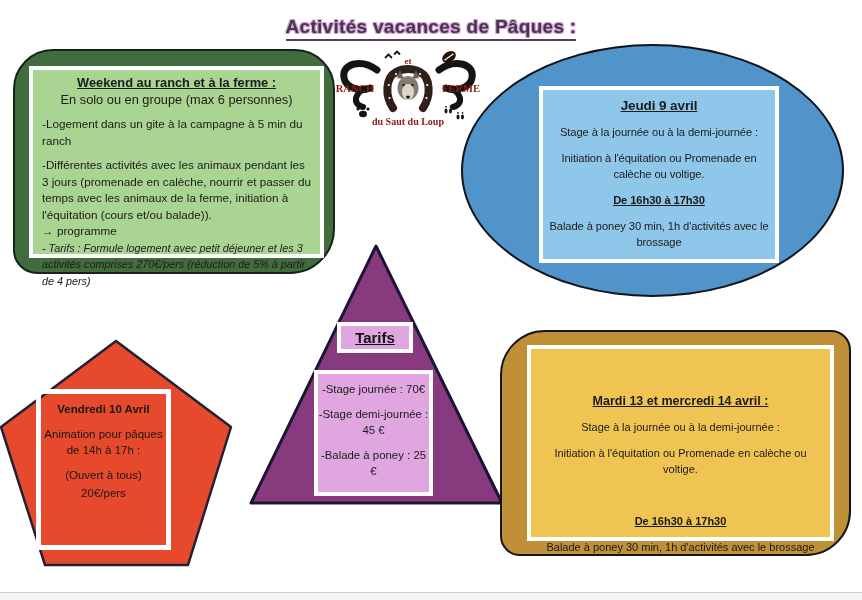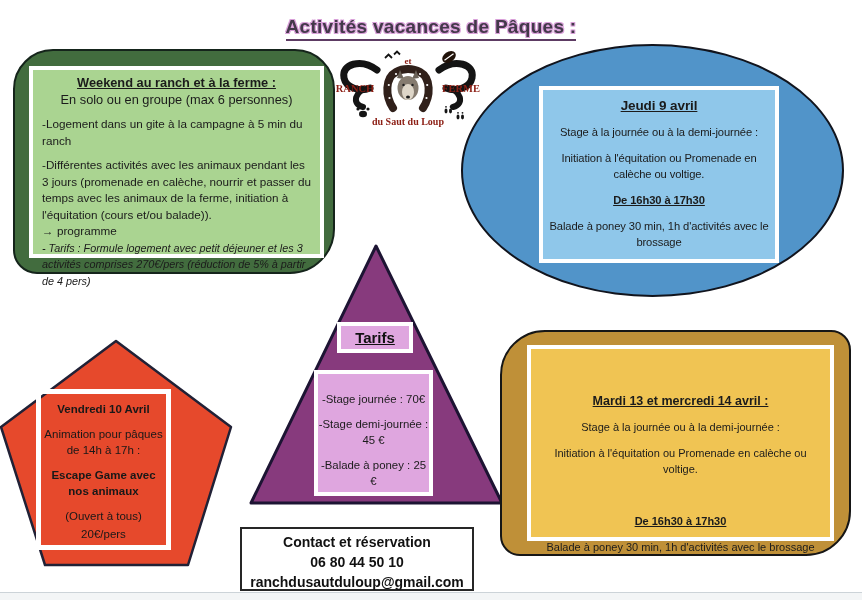--- a/index.html
+++ b/index.html
@@ -45,21 +45,21 @@
   
   .tri-svg{position:absolute;left:244px;top:242px;}
   .tarifs-label{position:absolute;left:337px;top:322px;width:76px;height:31px;
                 background:#dfa6df;border:4px solid #ffffff;box-sizing:border-box;
                 display:flex;align-items:center;justify-content:center;
                 font-size:15px;font-weight:bold;color:#111;}
   .price-box{position:absolute;left:314px;top:370px;width:119px;height:126px;
              background:#dfa6df;border:4px solid #ffffff;box-sizing:border-box;
              text-align:center;font-size:11.4px;line-height:16px;padding-top:7px;}
   .price-box p{margin-top:9px;}
-  .price-box p:first-child{margin-top:10px;}
+  .price-box p:first-child{margin-top:0;}
 
   
   .pent-svg{position:absolute;left:0;top:338px;}
   .pent-frame{position:absolute;left:36px;top:389px;width:135px;height:161px;
               border:5px solid #ffffff;box-sizing:border-box;background:transparent;
               text-align:center;font-size:11.5px;line-height:16px;color:#181818;
               padding-top:7px;}
   .pent-frame p{margin-top:9px;}
   .pent-frame p.head{margin-top:0;}
   .pent-frame p.tight{margin-top:2px;}
@@ -197,36 +197,30 @@
     <p>-Stage demi-journée : 45 €</p>
     <p>-Balade à poney : 25 €</p>
   </div>
 
   <svg class="pent-svg" width="233" height="232" viewBox="0 338 233 232">
     <polygon points="116,341 231,427 188,565 45,565 1,427" fill="#e6492c" stroke="#212136" stroke-width="2.5" stroke-linejoin="round"></polygon>
   </svg>
   <div class="pent-frame">
     <p class="head b">Vendredi 10 Avril</p>
     <p>Animation pour pâques de 14h à 17h :</p>
-    <p class="b">Escape Game avec nos animaux</p>
     <p>(Ouvert à tous)</p>
     <p class="tight">20€/pers</p>
   </div>
 
   <div class="gold-card">
     <div class="gold-inner">
       <p class="head b u">Mardi 13 et mercredi 14 avril :</p>
       <p>Stage à la journée ou à la demi-journée :</p>
       <p>Initiation à l'équitation ou Promenade en calèche ou voltige.</p>
       <p class="b u time">De 16h30 à 17h30</p>
       <p>Balade à poney 30 min, 1h d'activités avec le brossage</p>
     </div>
   </div>
 
-  <div class="contact-box">
-    <p>Contact et réservation</p>
-    <p>06 80 44 50 10</p>
-    <p>ranchdusautduloup@gmail.com</p>
-  </div>
 
   <div class="bottom-strip"></div>
 
 </div>
 
 </body></html>

